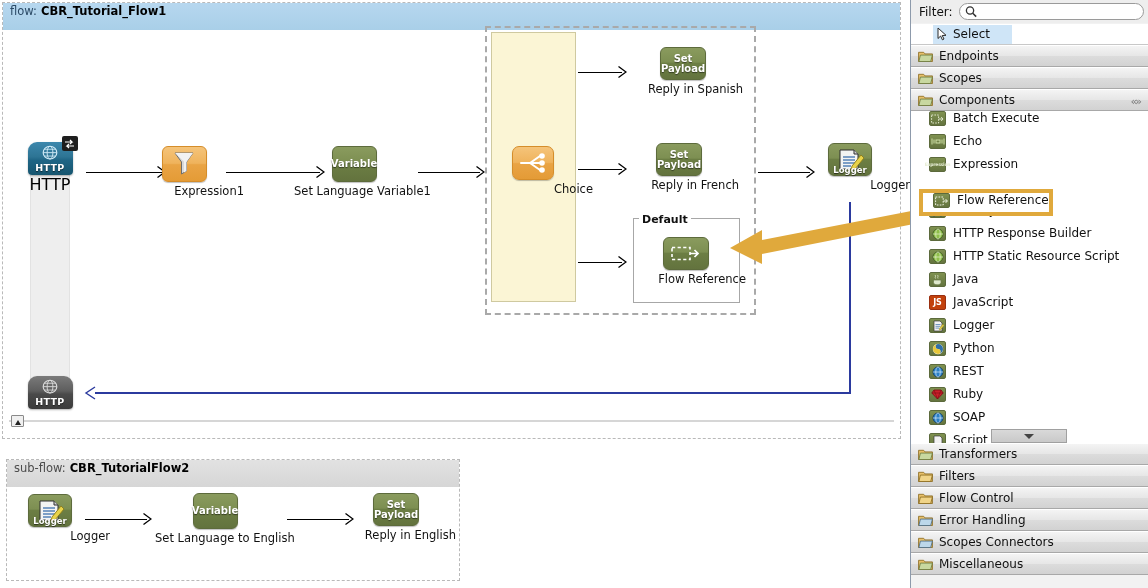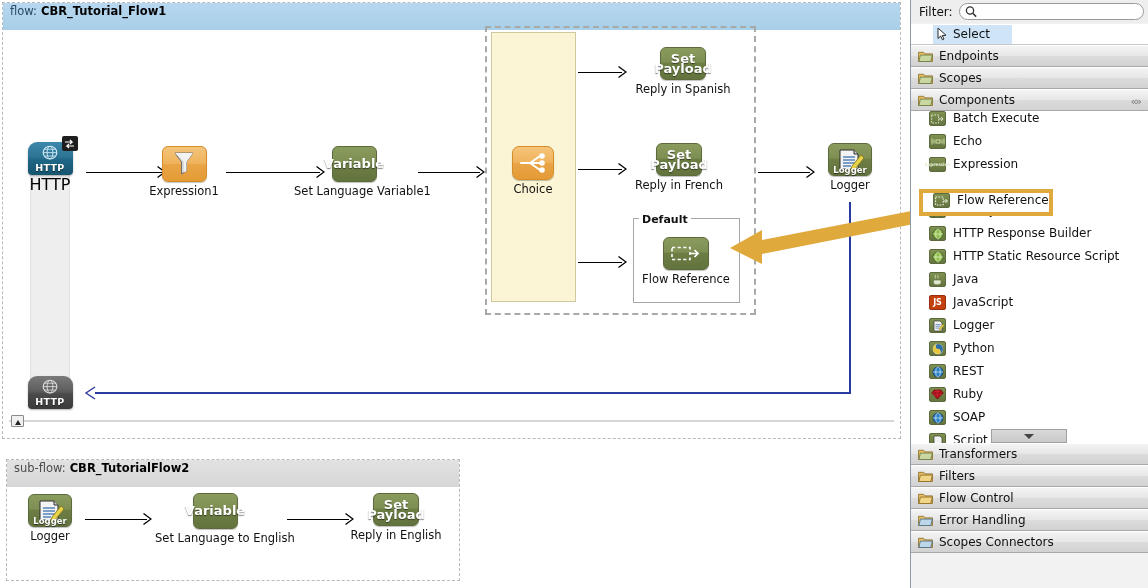--- a/index.html
+++ b/index.html
@@ -78,41 +78,42 @@
     text-align: center;
     width: 120px;
     margin-left: -60px;
   }
   .node .nlabel {
     font-size: 11.5px;
     color: #111;
     margin-top: 3px;
     white-space: nowrap;
     line-height: 13px;
+    text-align: right;
   }
 
   .icon-box {
     width: 45px; height: 36px;
     margin: 0 auto;
     border-radius: 6px;
     position: relative;
     display: flex; align-items: center; justify-content: center;
     box-shadow: 0 1px 1px rgba(0,0,0,.25);
   }
   .icon-green {
     background: linear-gradient(to bottom,#8a9b5e 0%,#7d8f52 45%,#6c7e44 50%,#63733e 100%);
     border: 1px solid #5d6b3c;
   }
   .icon-orange {
     background: linear-gradient(to bottom,#f5c47a 0%,#efb35c 48%,#e9a445 52%,#e49b36 100%);
     border: 1px solid #d58d2a;
   }
   .icon-text {
     color: #fff;
-    font-size: 13px;
+    font-size: 10px;
     font-weight: bold;
     line-height: 10px;
     text-shadow: 0 1px 1px rgba(0,0,0,.5);
     text-align: center;
   }
 
   
   .http-node { position: absolute; width: 120px; margin-left: -60px; text-align: center; }
   .http-cap {
     width: 45px; height: 33px; margin: 0 auto;
@@ -763,20 +764,27 @@
       </div>
 
       <div class="group-header">
         <svg class="folder-icon" viewBox="0 0 16 13">
           <path d="M0.5 2.5 H6 L7.4 4.2 H15.5 V12.5 H0.5 Z" fill="#e8c06a" stroke="#8a6a20" stroke-width=".9"></path>
           <path d="M2.5 5.5 H15.5 L13.6 12.5 H0.8 Z" fill="#bcd7ea" stroke="#4a6a86" stroke-width=".9"></path>
         </svg>
         <span class="ghname">Scopes Connectors</span>
       </div>
 
+      <div class="group-header">
+        <svg class="folder-icon" viewBox="0 0 16 13">
+          <path d="M0.5 2.5 H6 L7.4 4.2 H15.5 V12.5 H0.5 Z" fill="#e8c06a" stroke="#8a6a20" stroke-width=".9"></path>
+          <path d="M2.5 5.5 H15.5 L13.6 12.5 H0.8 Z" fill="#c8d8a0" stroke="#6a7a40" stroke-width=".9"></path>
+        </svg>
+        <span class="ghname">Miscellaneous</span>
+      </div>
 
     </div>
   </div>
 
   <div id="fr-highlight">
     <div class="pal-item" style="height:19px;">
       <span class="pal-icon">
         <svg width="13" height="10" viewBox="0 0 13 10">
           <rect x="0.6" y="1" width="7.6" height="8" fill="none" stroke="#eef3e2" stroke-width="1" stroke-dasharray="1.7 1.2"></rect>
           <path d="M8.4 5 H12.2 M10.6 3.1 L12.4 5 L10.6 6.9" fill="none" stroke="#eef3e2" stroke-width="1"></path>

